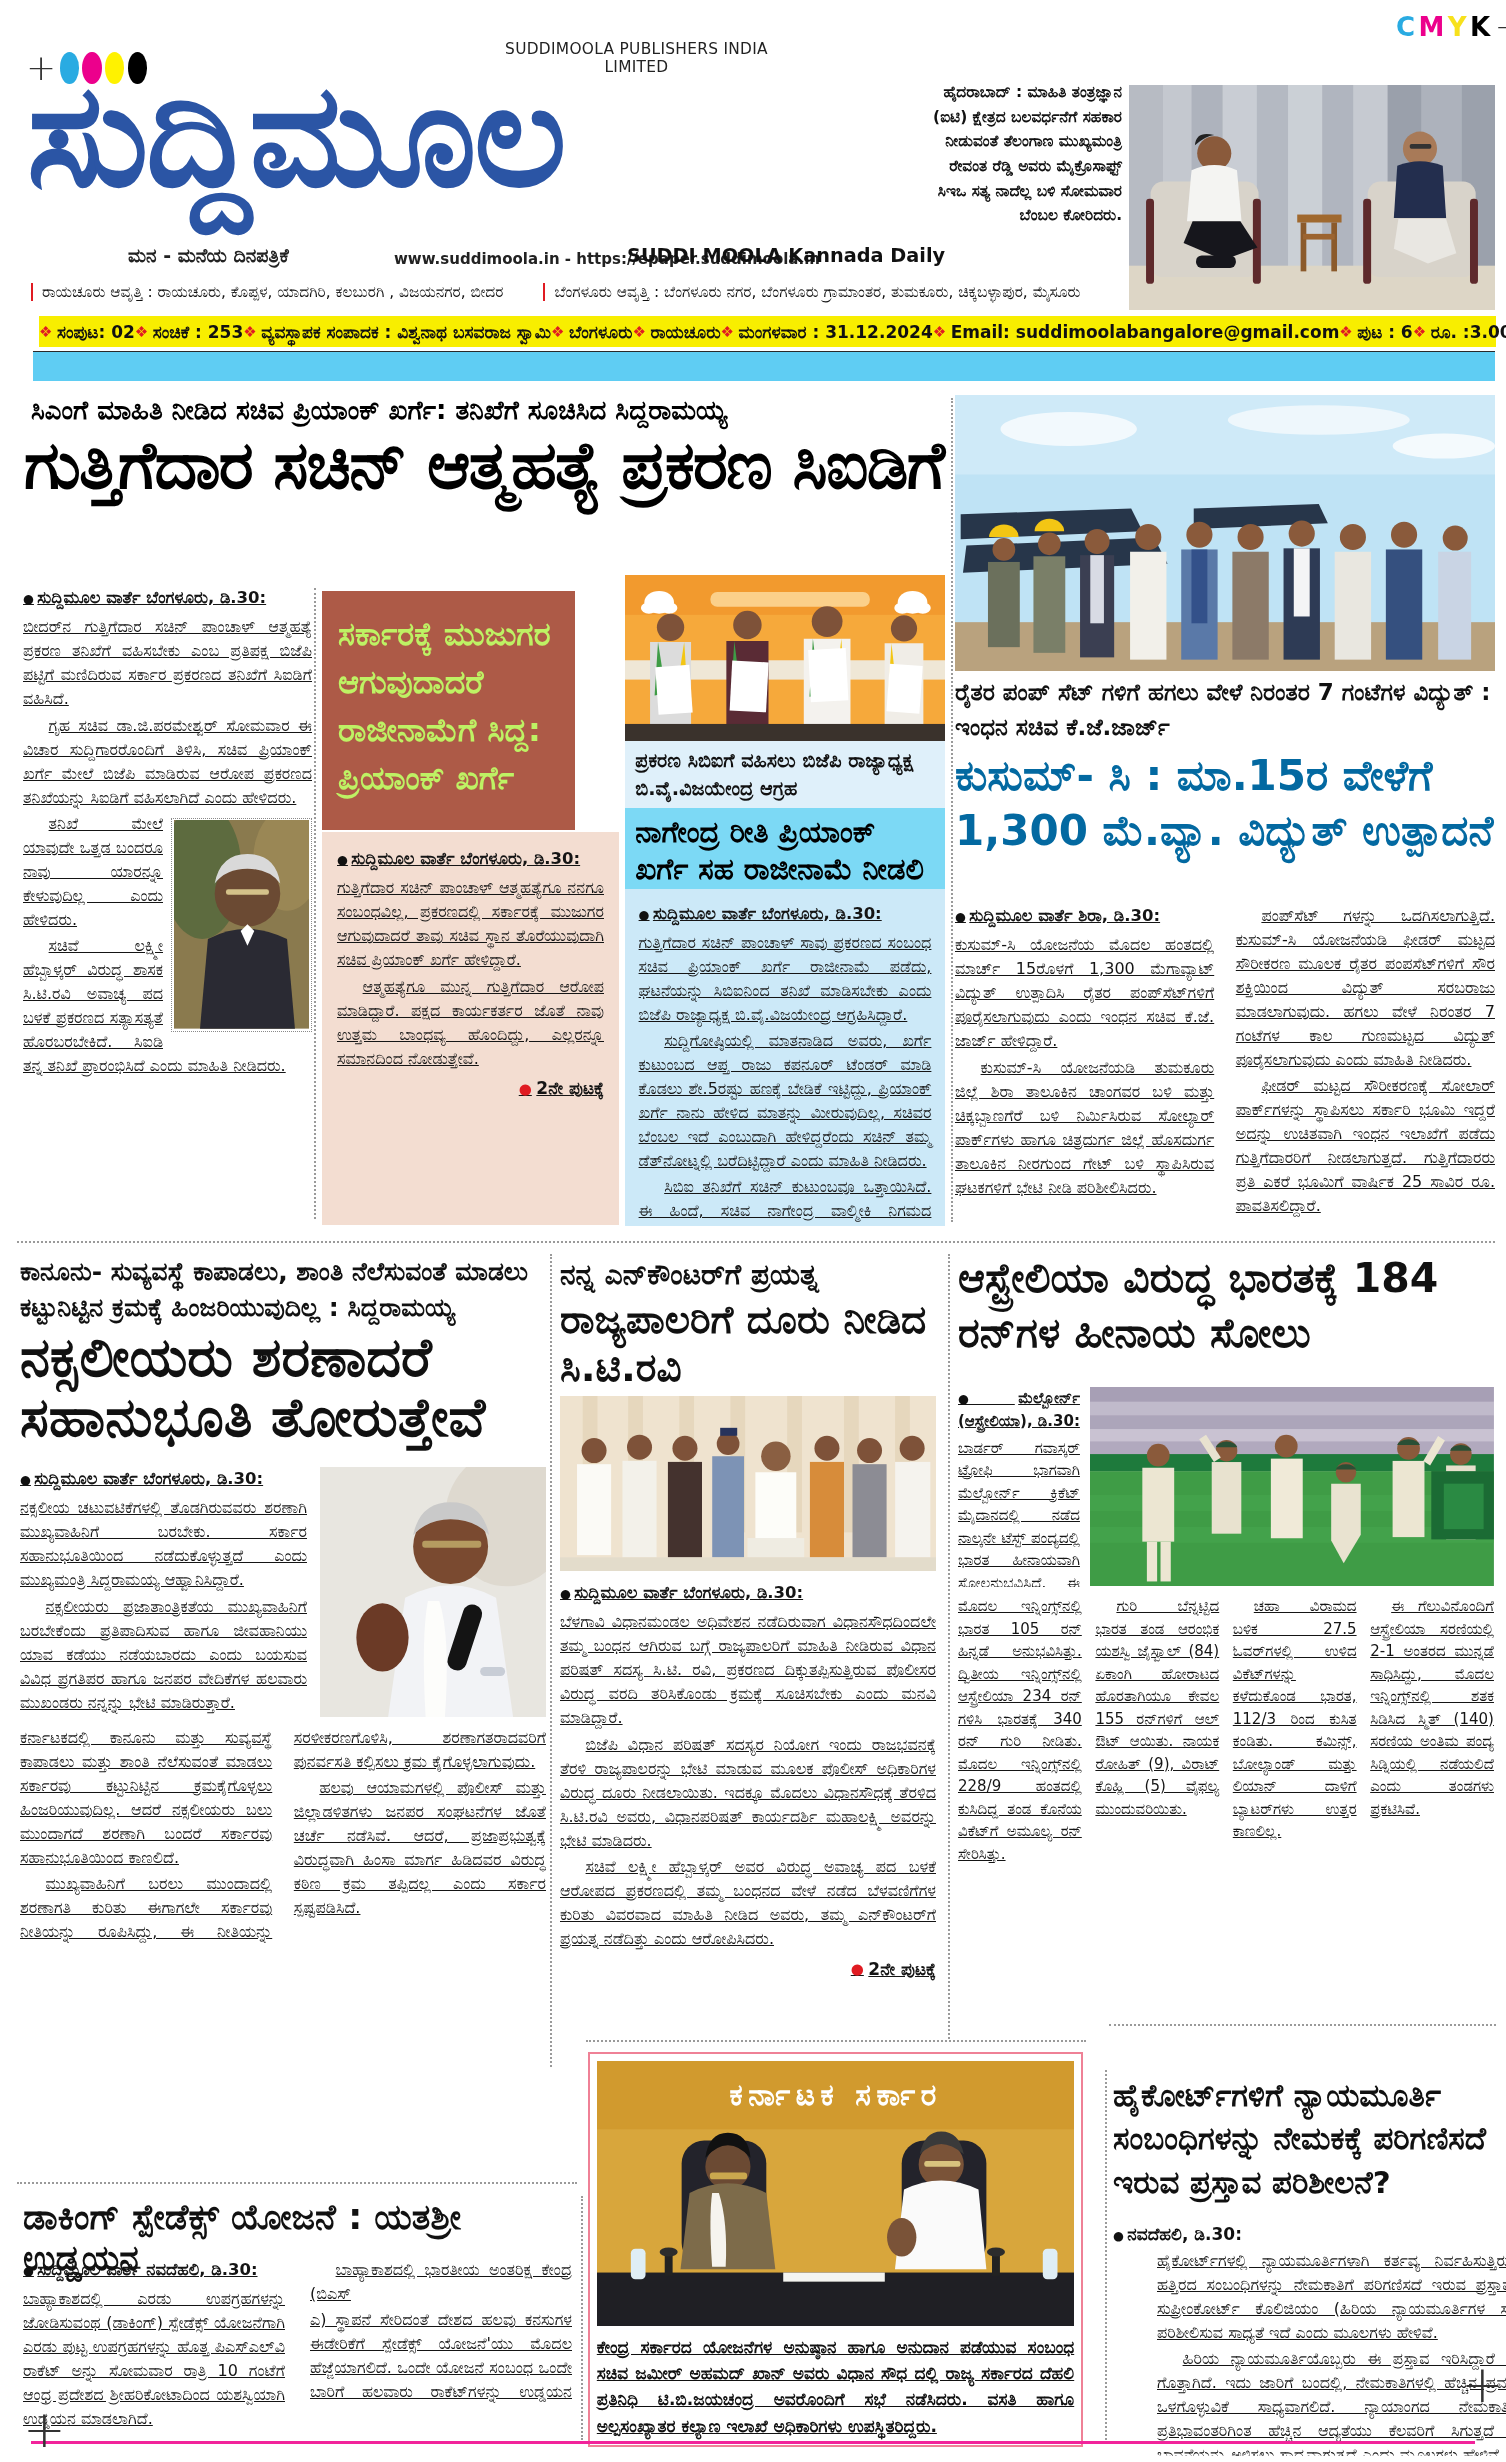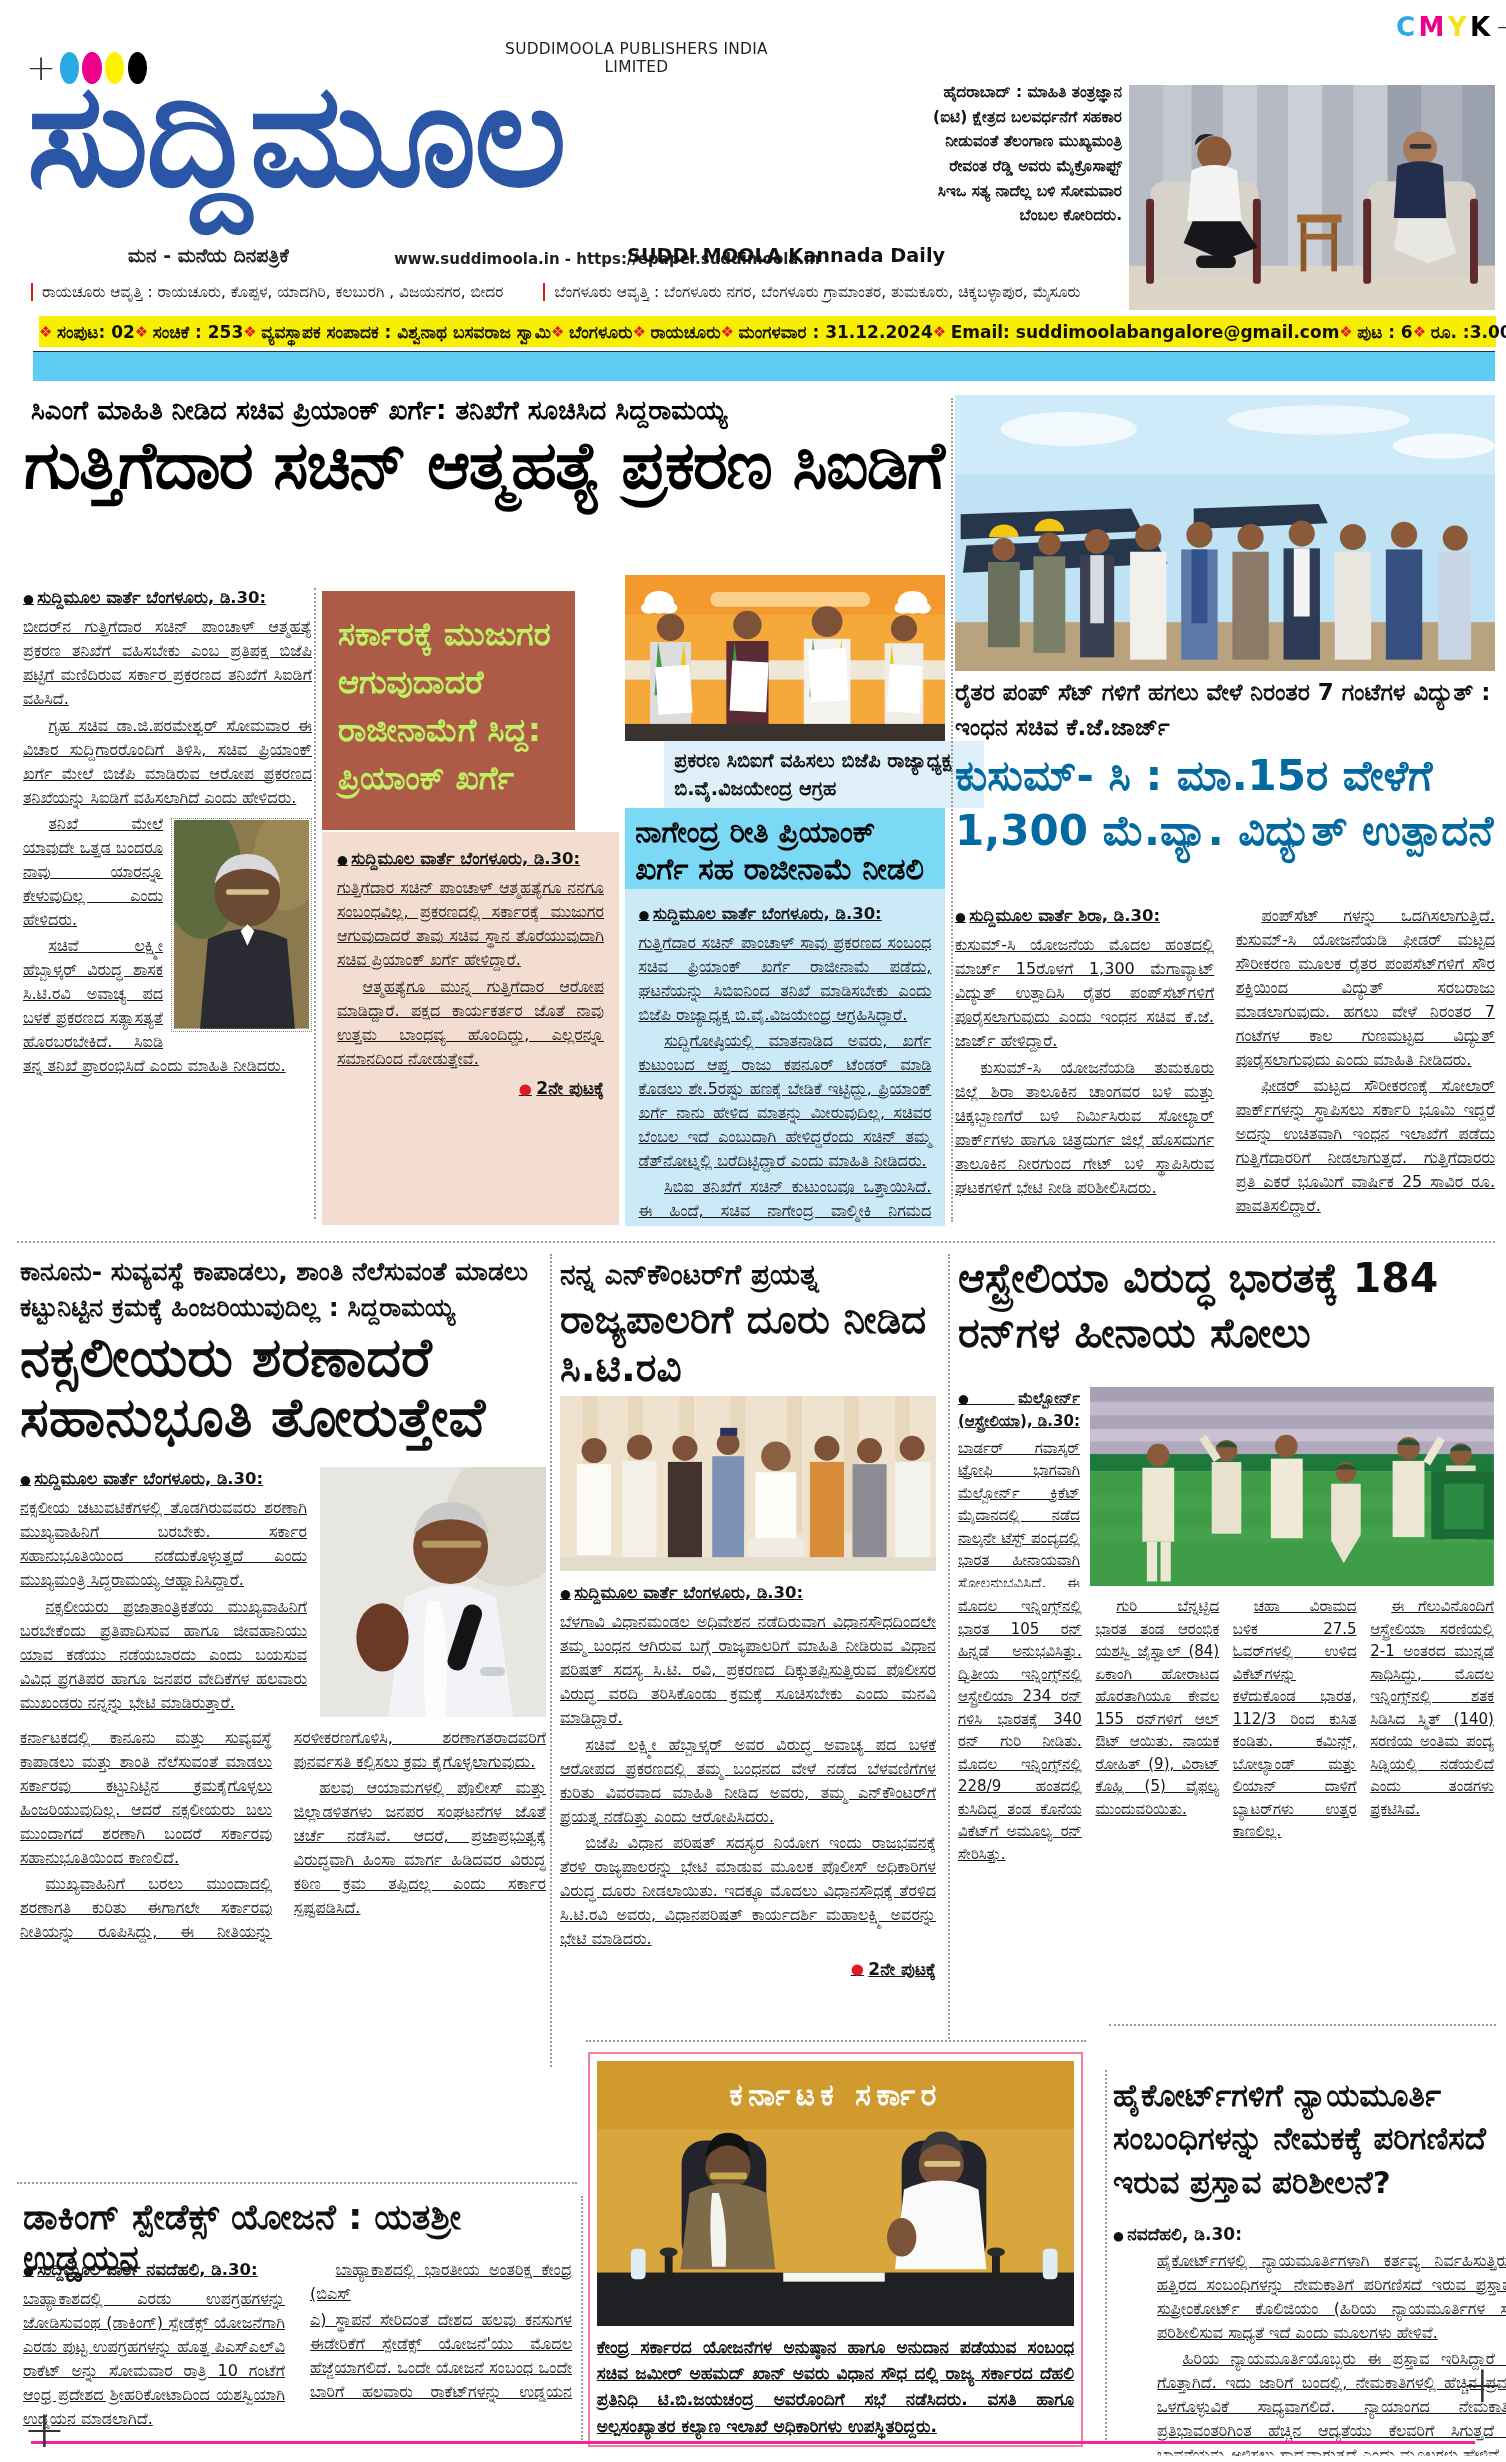--- a/index.html
+++ b/index.html
@@ -49,21 +49,21 @@
   .story p { text-indent:1.6em; margin-bottom:2.3px; }
   .story p.nofirst { text-indent:0; }
   .lead-col1 { left:23px; top:586px; width:289px; height:636px; overflow:hidden; }
   .inset-photo { float:right; width:141px; height:214px; margin:5.7px 0 4.5px 8px; border:1.7px dotted #8a8a8a; padding:1.7px; background:#fff; }
   .inset-photo svg { width:100%; height:100%; display:block; }
   .quote-box { left:322px; top:591px; width:253px; height:239px; background:#ad5a47; color:#bef264; font-size:32px; font-weight:bold; line-height:1.5; padding:19.3px 16px; }
   .pink-box { left:322px; top:832px; width:297px; height:393px; background:#f3ddd1; padding:15px 15px 11.4px; overflow:hidden; }
   .cont-marker { display:flex; justify-content:flex-end; align-items:center; gap:4.5px; font-weight:bold; font-size:17px; margin-top:5.7px; }
   .cont-marker .dot { color:#e01b22; font-size:15px; }
   .lead-photo-bjp { left:625px; top:575px; width:320px; height:166px; }
-  .lead-cap-strip { left:625px; top:741px; width:320px; height:67px; background:#dff0fa; font-size:19.3px; font-weight:bold; line-height:1.45; padding:5.7px 10.2px;margin-left:39px; }
+  .lead-cap-strip { left:625px; top:741px; width:320px; height:67px; background:#dff0fa; font-size:19.3px; font-weight:bold; line-height:1.45; padding:5.7px 10.2px; }
   .lead-cyan-head { left:625px; top:808px; width:320px; height:81px; background:#7cd9f5; font-size:29px; font-weight:900; line-height:1.3; padding:5.7px 10.2px; color:#000; }
   .blue-box { left:625px; top:889px; width:320px; height:337px; background:#cce9f8; padding:12.5px 13.6px 9px; overflow:hidden; }
 
   
   .power-photo { left:955px; top:395px; width:540px; height:276px; }
   .power-caption { left:955px; top:675px; width:540px; font-size:23px; font-weight:bold; line-height:1.5; color:#111; }
   .power-headline { left:955px; top:749px; width:540px; font-size:42px; font-weight:900; line-height:1.3; color:#0369a1; }
   .power-body { left:955px; top:904px; width:540px; height:322px; column-count:2; column-gap:21.6px; overflow:hidden; }
 
   
@@ -468,22 +468,22 @@
             <circle cx="620" cy="92" r="22" fill="#7e5239"></circle>
             <rect x="590" y="116" width="62" height="168" fill="#f5f3ee"></rect>
           </g>
       </g>
       <rect y="284" width="662" height="24" fill="#e3dccb"></rect>
     </svg>
   </div>
   <div class="abs ctravi-body story jt">
     <div class="byline"><span class="dot">●</span><span>ಸುದ್ದಿಮೂಲ ವಾರ್ತೆ ಬೆಂಗಳೂರು, ಡಿ.30:</span></div>
     <p class="nofirst">ಬೆಳಗಾವಿ ವಿಧಾನಮಂಡಲ ಅಧಿವೇಶನ ನಡೆದಿರುವಾಗ ವಿಧಾನಸೌಧದಿಂದಲೇ ತಮ್ಮ ಬಂಧನ ಆಗಿರುವ ಬಗ್ಗೆ ರಾಜ್ಯಪಾಲರಿಗೆ ಮಾಹಿತಿ ನೀಡಿರುವ ವಿಧಾನ ಪರಿಷತ್ ಸದಸ್ಯ ಸಿ.ಟಿ. ರವಿ, ಪ್ರಕರಣದ ದಿಕ್ಕುತಪ್ಪಿಸುತ್ತಿರುವ ಪೊಲೀಸರ ವಿರುದ್ಧ ವರದಿ ತರಿಸಿಕೊಂಡು ಕ್ರಮಕ್ಕೆ ಸೂಚಿಸಬೇಕು ಎಂದು ಮನವಿ ಮಾಡಿದ್ದಾರೆ.</p>
+    <p>ಬಿಜೆಪಿ ವಿಧಾನ ಪರಿಷತ್ ಸದಸ್ಯರ ನಿಯೋಗ ಇಂದು ರಾಜಭವನಕ್ಕೆ ತೆರಳಿ ರಾಜ್ಯಪಾಲರನ್ನು ಭೇಟಿ ಮಾಡುವ ಮೂಲಕ ಪೊಲೀಸ್ ಅಧಿಕಾರಿಗಳ ವಿರುದ್ಧ ದೂರು ನೀಡಲಾಯಿತು. ಇದಕ್ಕೂ ಮೊದಲು ವಿಧಾನಸೌಧಕ್ಕೆ ತೆರಳಿದ ಸಿ.ಟಿ.ರವಿ ಅವರು, ವಿಧಾನಪರಿಷತ್ ಕಾರ್ಯದರ್ಶಿ ಮಹಾಲಕ್ಷ್ಮಿ ಅವರನ್ನು ಭೇಟಿ ಮಾಡಿದರು.</p>
     <p>ಸಚಿವೆ ಲಕ್ಷ್ಮೀ ಹೆಬ್ಬಾಳ್ಕರ್ ಅವರ ವಿರುದ್ಧ ಅವಾಚ್ಯ ಪದ ಬಳಕೆ ಆರೋಪದ ಪ್ರಕರಣದಲ್ಲಿ ತಮ್ಮ ಬಂಧನದ ವೇಳೆ ನಡೆದ ಬೆಳವಣಿಗೆಗಳ ಕುರಿತು ವಿವರವಾದ ಮಾಹಿತಿ ನೀಡಿದ ಅವರು, ತಮ್ಮ ಎನ್‌ಕೌಂಟರ್‌ಗೆ ಪ್ರಯತ್ನ ನಡೆದಿತ್ತು ಎಂದು ಆರೋಪಿಸಿದರು.</p>
-    <p>ಬಿಜೆಪಿ ವಿಧಾನ ಪರಿಷತ್ ಸದಸ್ಯರ ನಿಯೋಗ ಇಂದು ರಾಜಭವನಕ್ಕೆ ತೆರಳಿ ರಾಜ್ಯಪಾಲರನ್ನು ಭೇಟಿ ಮಾಡುವ ಮೂಲಕ ಪೊಲೀಸ್ ಅಧಿಕಾರಿಗಳ ವಿರುದ್ಧ ದೂರು ನೀಡಲಾಯಿತು. ಇದಕ್ಕೂ ಮೊದಲು ವಿಧಾನಸೌಧಕ್ಕೆ ತೆರಳಿದ ಸಿ.ಟಿ.ರವಿ ಅವರು, ವಿಧಾನಪರಿಷತ್ ಕಾರ್ಯದರ್ಶಿ ಮಹಾಲಕ್ಷ್ಮಿ ಅವರನ್ನು ಭೇಟಿ ಮಾಡಿದರು.</p>
     <div class="cont-marker">
         <span class="dot">●</span>
         <span>2ನೇ ಪುಟಕ್ಕೆ</span>
       </div>
   </div>
 
   <div class="abs cricket-headline">ಆಸ್ಟ್ರೇಲಿಯಾ ವಿರುದ್ಧ ಭಾರತಕ್ಕೆ 184 ರನ್‌ಗಳ ಹೀನಾಯ ಸೋಲು</div>
   <div class="abs cricket-row">
     <div class="cricket-colL story jt">
       <div class="byline" style="font-size:15px"><span class="dot">●</span><span>ಮೆಲ್ಬೋರ್ನ್ (ಆಸ್ಟ್ರೇಲಿಯಾ), ಡಿ.30:</span></div>

